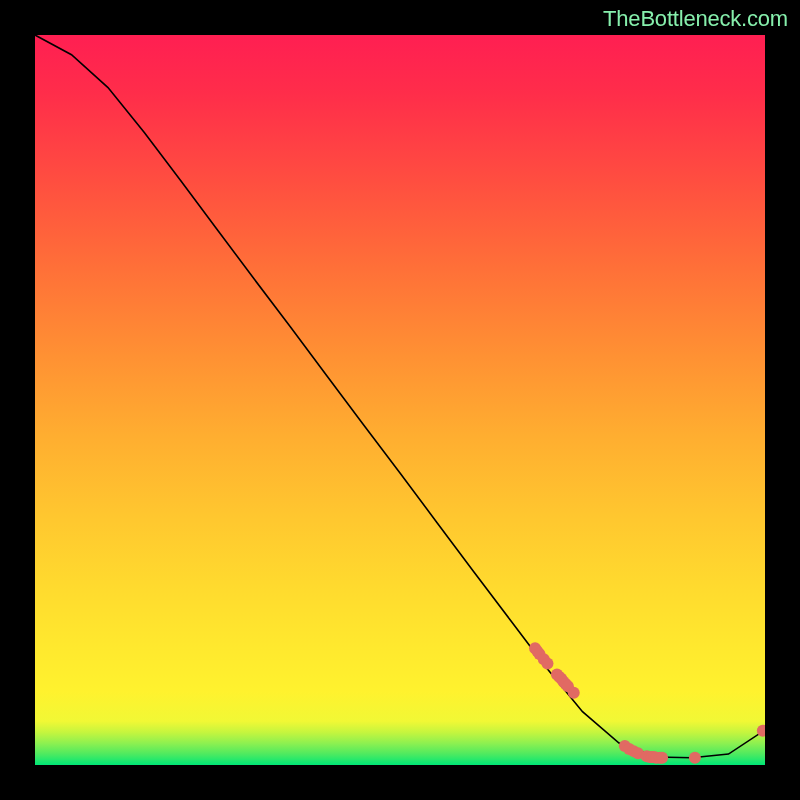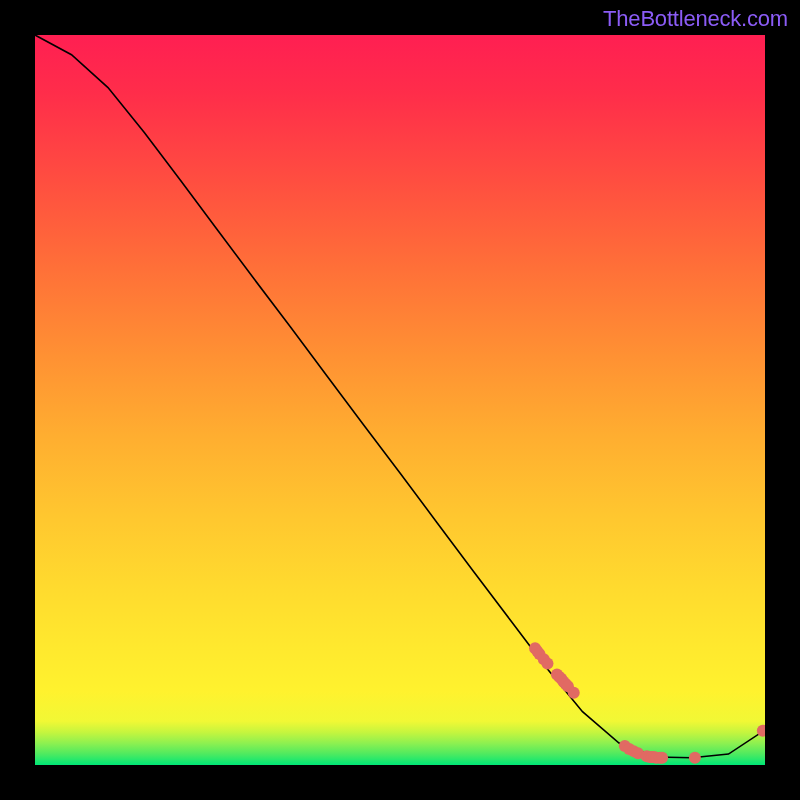--- a/index.html
+++ b/index.html
@@ -43,21 +43,21 @@
   svg.overlay {
     position: absolute;
     inset: 0;
     width: 730px;
     height: 730px;
   }
   .credit {
     position: absolute;
     top: 6px;
     right: 12px;
-    color: #8b5cf6;
+    color: #86efac;
     font-size: 22px;
     letter-spacing: -0.2px;
   }
 </style>
 </head>
 <body>
 
 <div class="canvas">
   <div class="gradient"></div>
   <svg class="overlay" viewBox="0 0 730 730">

